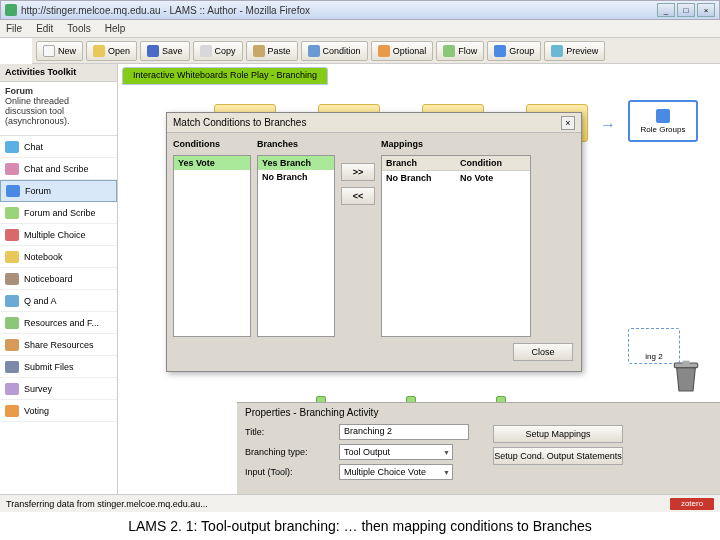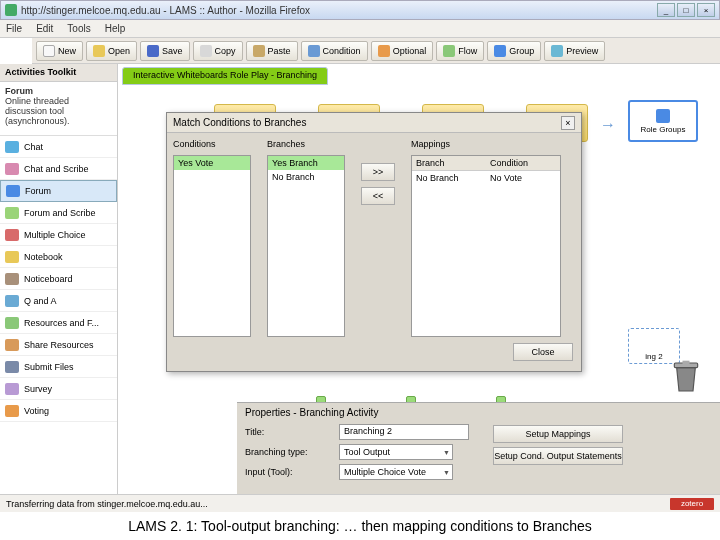--- a/index.html
+++ b/index.html
@@ -38,21 +38,21 @@
 .arrow { position: absolute; color: #6a9ad4; font-size: 16px; }
 .group-box { position: absolute; width: 70px; height: 42px; background: #fff; border: 2px solid #4a8ae4; border-radius: 3px; display: flex; flex-direction: column; align-items: center; justify-content: center; font-size: 8px; }
 .group-box .gi { width: 14px; height: 14px; background: #4a8ae4; border-radius: 2px; margin-bottom: 2px; }
 
 .branch-fan { position: absolute; width: 24px; height: 30px; }
 .branch-fan .bd { position: absolute; width: 10px; height: 8px; background: #9bdb7a; border: 1px solid #6aaa4a; border-radius: 2px; }
 
 .dialog { position: absolute; top: 112px; left: 166px; width: 416px; height: 260px; background: #dcd8cf; border: 1px solid #888; box-shadow: 2px 2px 6px rgba(0,0,0,0.3); }
 .dlg-title { height: 20px; background: #e8e4da; border-bottom: 1px solid #bbb; padding: 3px 6px; font-size: 10px; display: flex; justify-content: space-between; align-items: center; }
 .dlg-close { width: 14px; height: 14px; background: #f0f0f0; border: 1px solid #999; display: flex; align-items: center; justify-content: center; font-size: 9px; }
-.dlg-body { padding: 6px; display: flex; gap: 16px; height: 210px; }
+.dlg-body { padding: 6px; display: flex; gap: 6px; height: 210px; font-weight: bold; }
 .dlg-col { display: flex; flex-direction: column; }
 .dlg-col-label { font-size: 9px; margin-bottom: 4px; height: 12px; }
 .dlg-list { background: #fff; border: 1px solid #999; width: 78px; flex: 1; overflow: auto; font-size: 9px; }
 .dlg-list.wide { width: 150px; }
 .dlg-list-item { padding: 2px 4px; }
 .dlg-list-item.sel { background: #a8e898; }
 .dlg-list-head { display: flex; font-size: 9px; border-bottom: 1px solid #ccc; }
 .dlg-list-head span { flex: 1; padding: 2px 4px; background: #e8e4da; }
 .dlg-list-row { display: flex; }
 .dlg-list-row span { flex: 1; padding: 2px 4px; }

